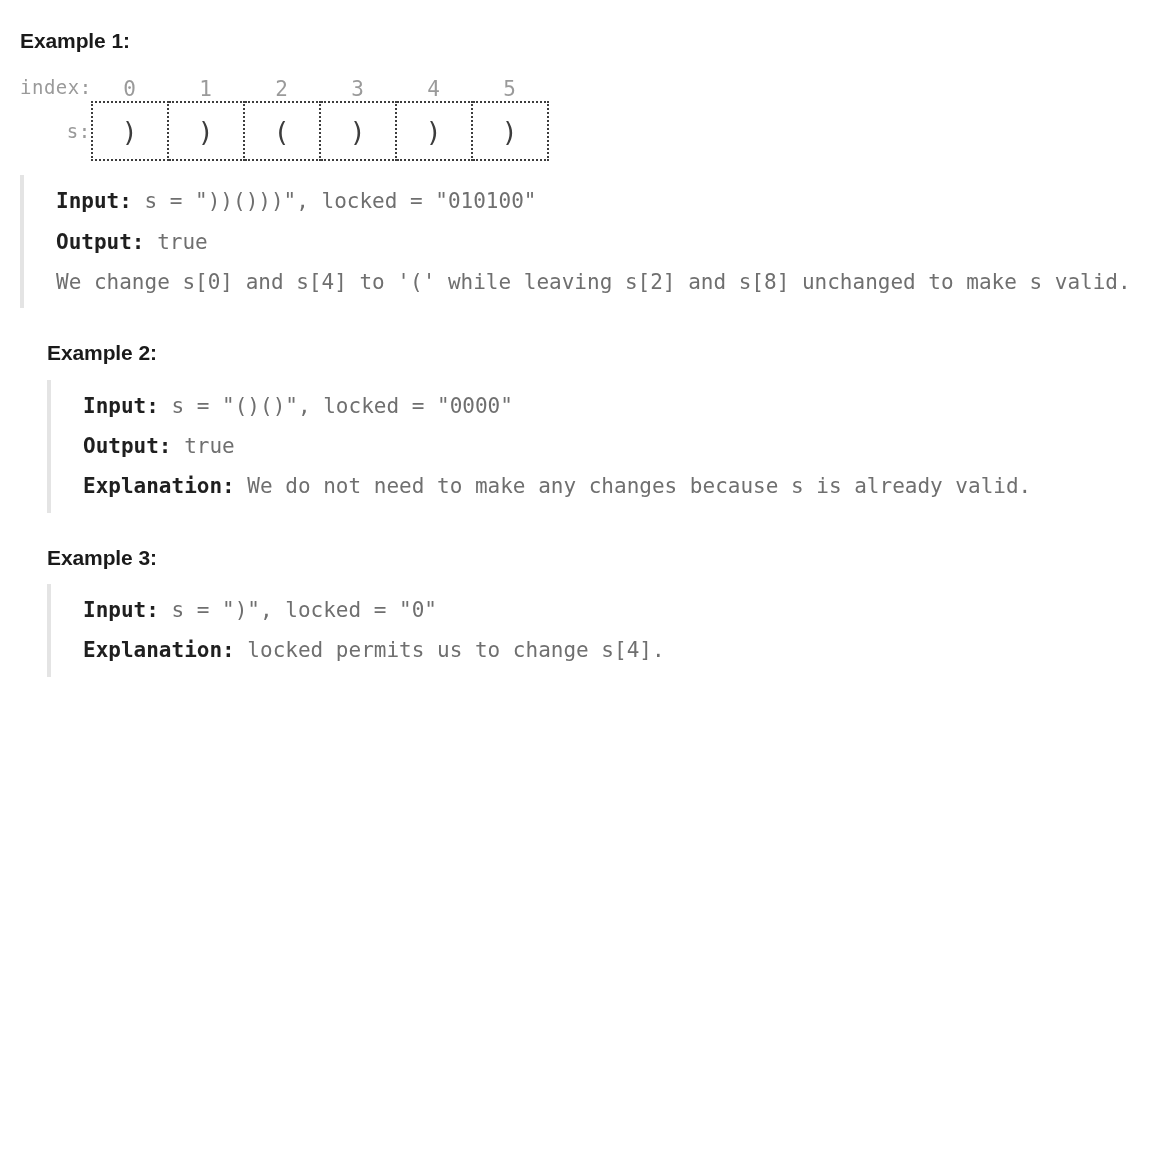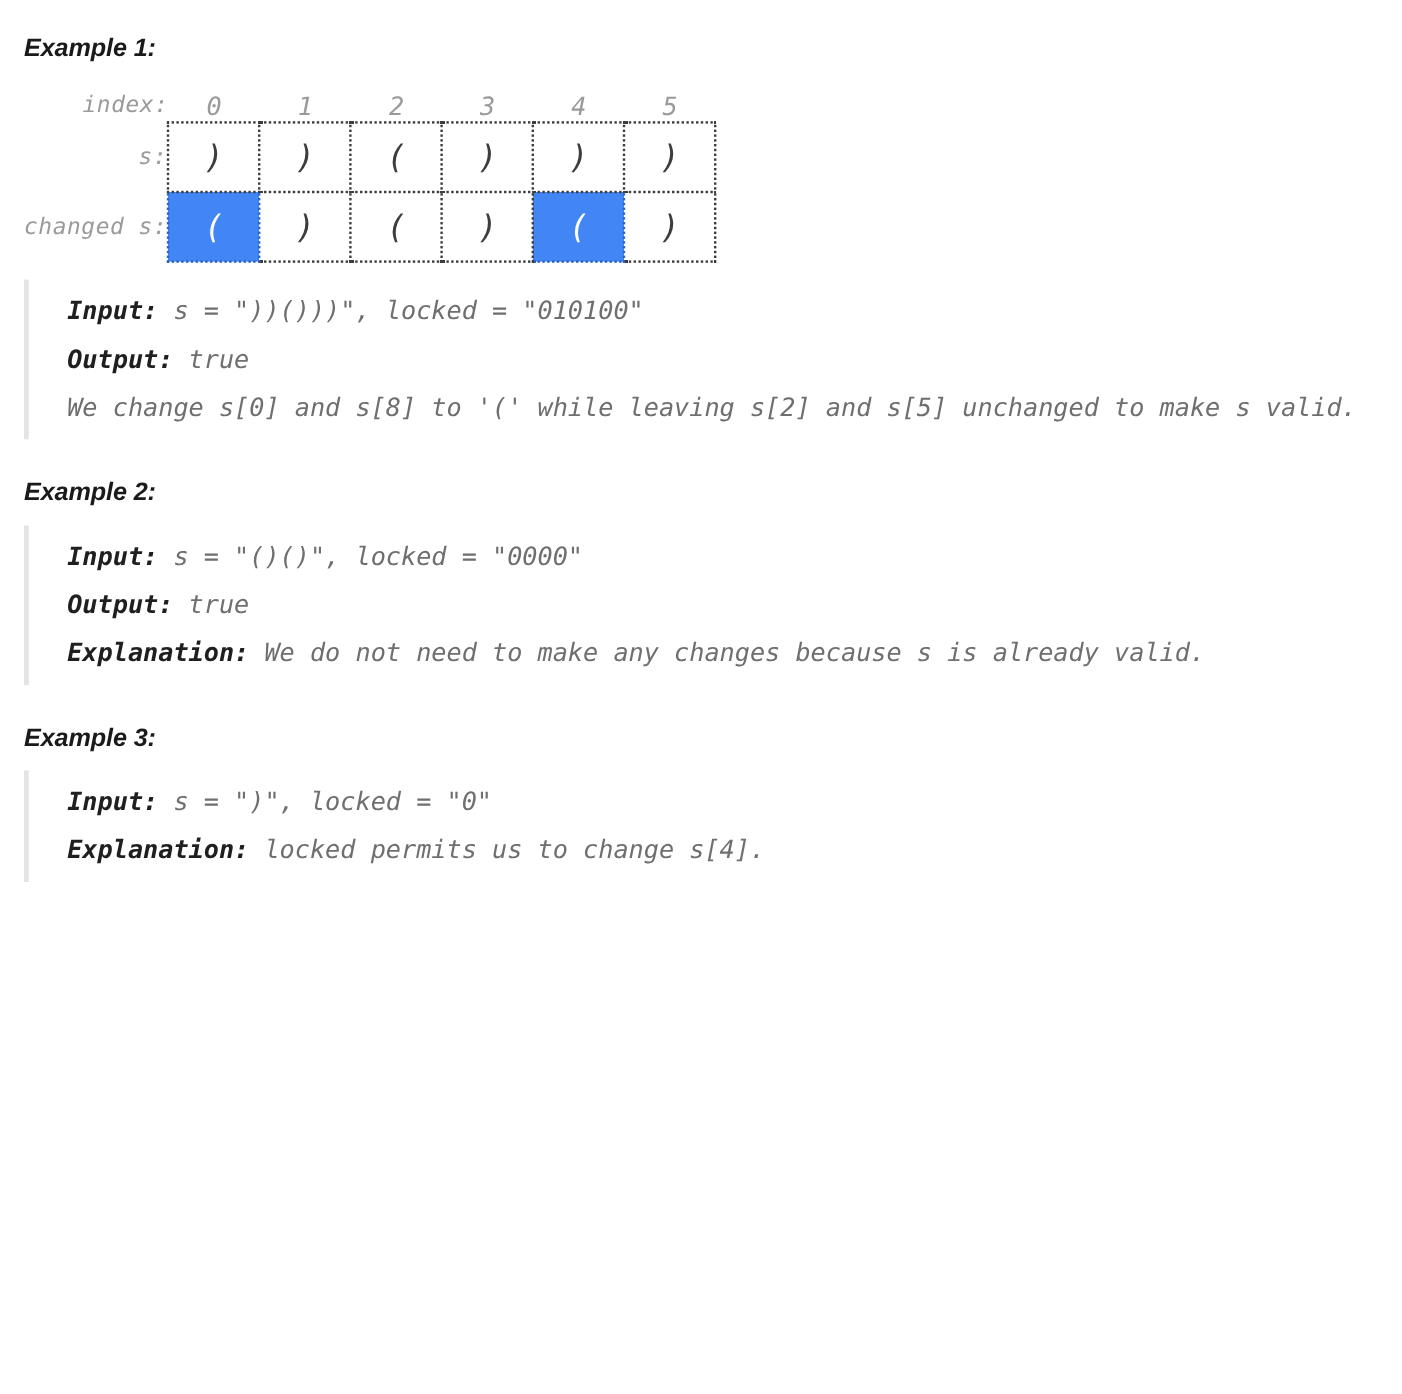--- a/index.html
+++ b/index.html
@@ -10,36 +10,36 @@
   body {
     width: 1168px;
     height: 1162px;
     font-family: "Liberation Sans", sans-serif;
     -webkit-font-smoothing: antialiased;
   }
 
   .page {
     padding: 26px 20px 0 20px;
     box-sizing: border-box;
-    font-style: italic;
   }
 
   
   .example-heading {
     font-family: "Liberation Sans", sans-serif;
     font-weight: bold;
     font-size: 21px;
     color: #1a1a1a;
     letter-spacing: -0.1px;
     margin: 0 0 2px 0;
     line-height: 1.4;
   }
 
   .section + .section {
     margin-top: 30px;
+    margin-left: 27px;
   }
 
   
   .figure {
     margin: 16px 0 14px 0;
     display: block;
   }
 
   .grid-table {
     border-collapse: collapse;
@@ -149,37 +149,28 @@
           <tr>
             <th class="row-label">s:</th>
             <td class="cell">)</td>
             <td class="cell">)</td>
             <td class="cell">(</td>
             <td class="cell">)</td>
             <td class="cell">)</td>
             <td class="cell">)</td>
           </tr>
 
-          <tr>
-            <th class="row-label">changed s:</th>
-            <td class="cell hl-blue">(</td>
-            <td class="cell">)</td>
-            <td class="cell">(</td>
-            <td class="cell">)</td>
-            <td class="cell hl-blue">(</td>
-            <td class="cell">)</td>
-          </tr>
         </tbody>
       </table>
     </div>
 
     <div class="example-block">
       <div class="line"><span class="lbl">Input:</span><span> s = "))()))", locked = "010100"</span></div>
       <div class="line"><span class="lbl">Output:</span><span> true</span></div>
-      <div class="line">We change s[0] and s[8] to '(' while leaving s[2] and s[5] unchanged to make s valid.</div>
+      <div class="line">We change s[0] and s[4] to '(' while leaving s[2] and s[8] unchanged to make s valid.</div>
     </div>
   </div>
 
   <div class="section">
     <div class="example-heading">Example 2:</div>
 
     <div class="example-block">
       <div class="line"><span class="lbl">Input:</span><span> s = "()()", locked = "0000"</span></div>
       <div class="line"><span class="lbl">Output:</span><span> true</span></div>
       <div class="line"><span class="lbl">Explanation:</span><span> We do not need to make any changes because s is already valid.</span></div>

